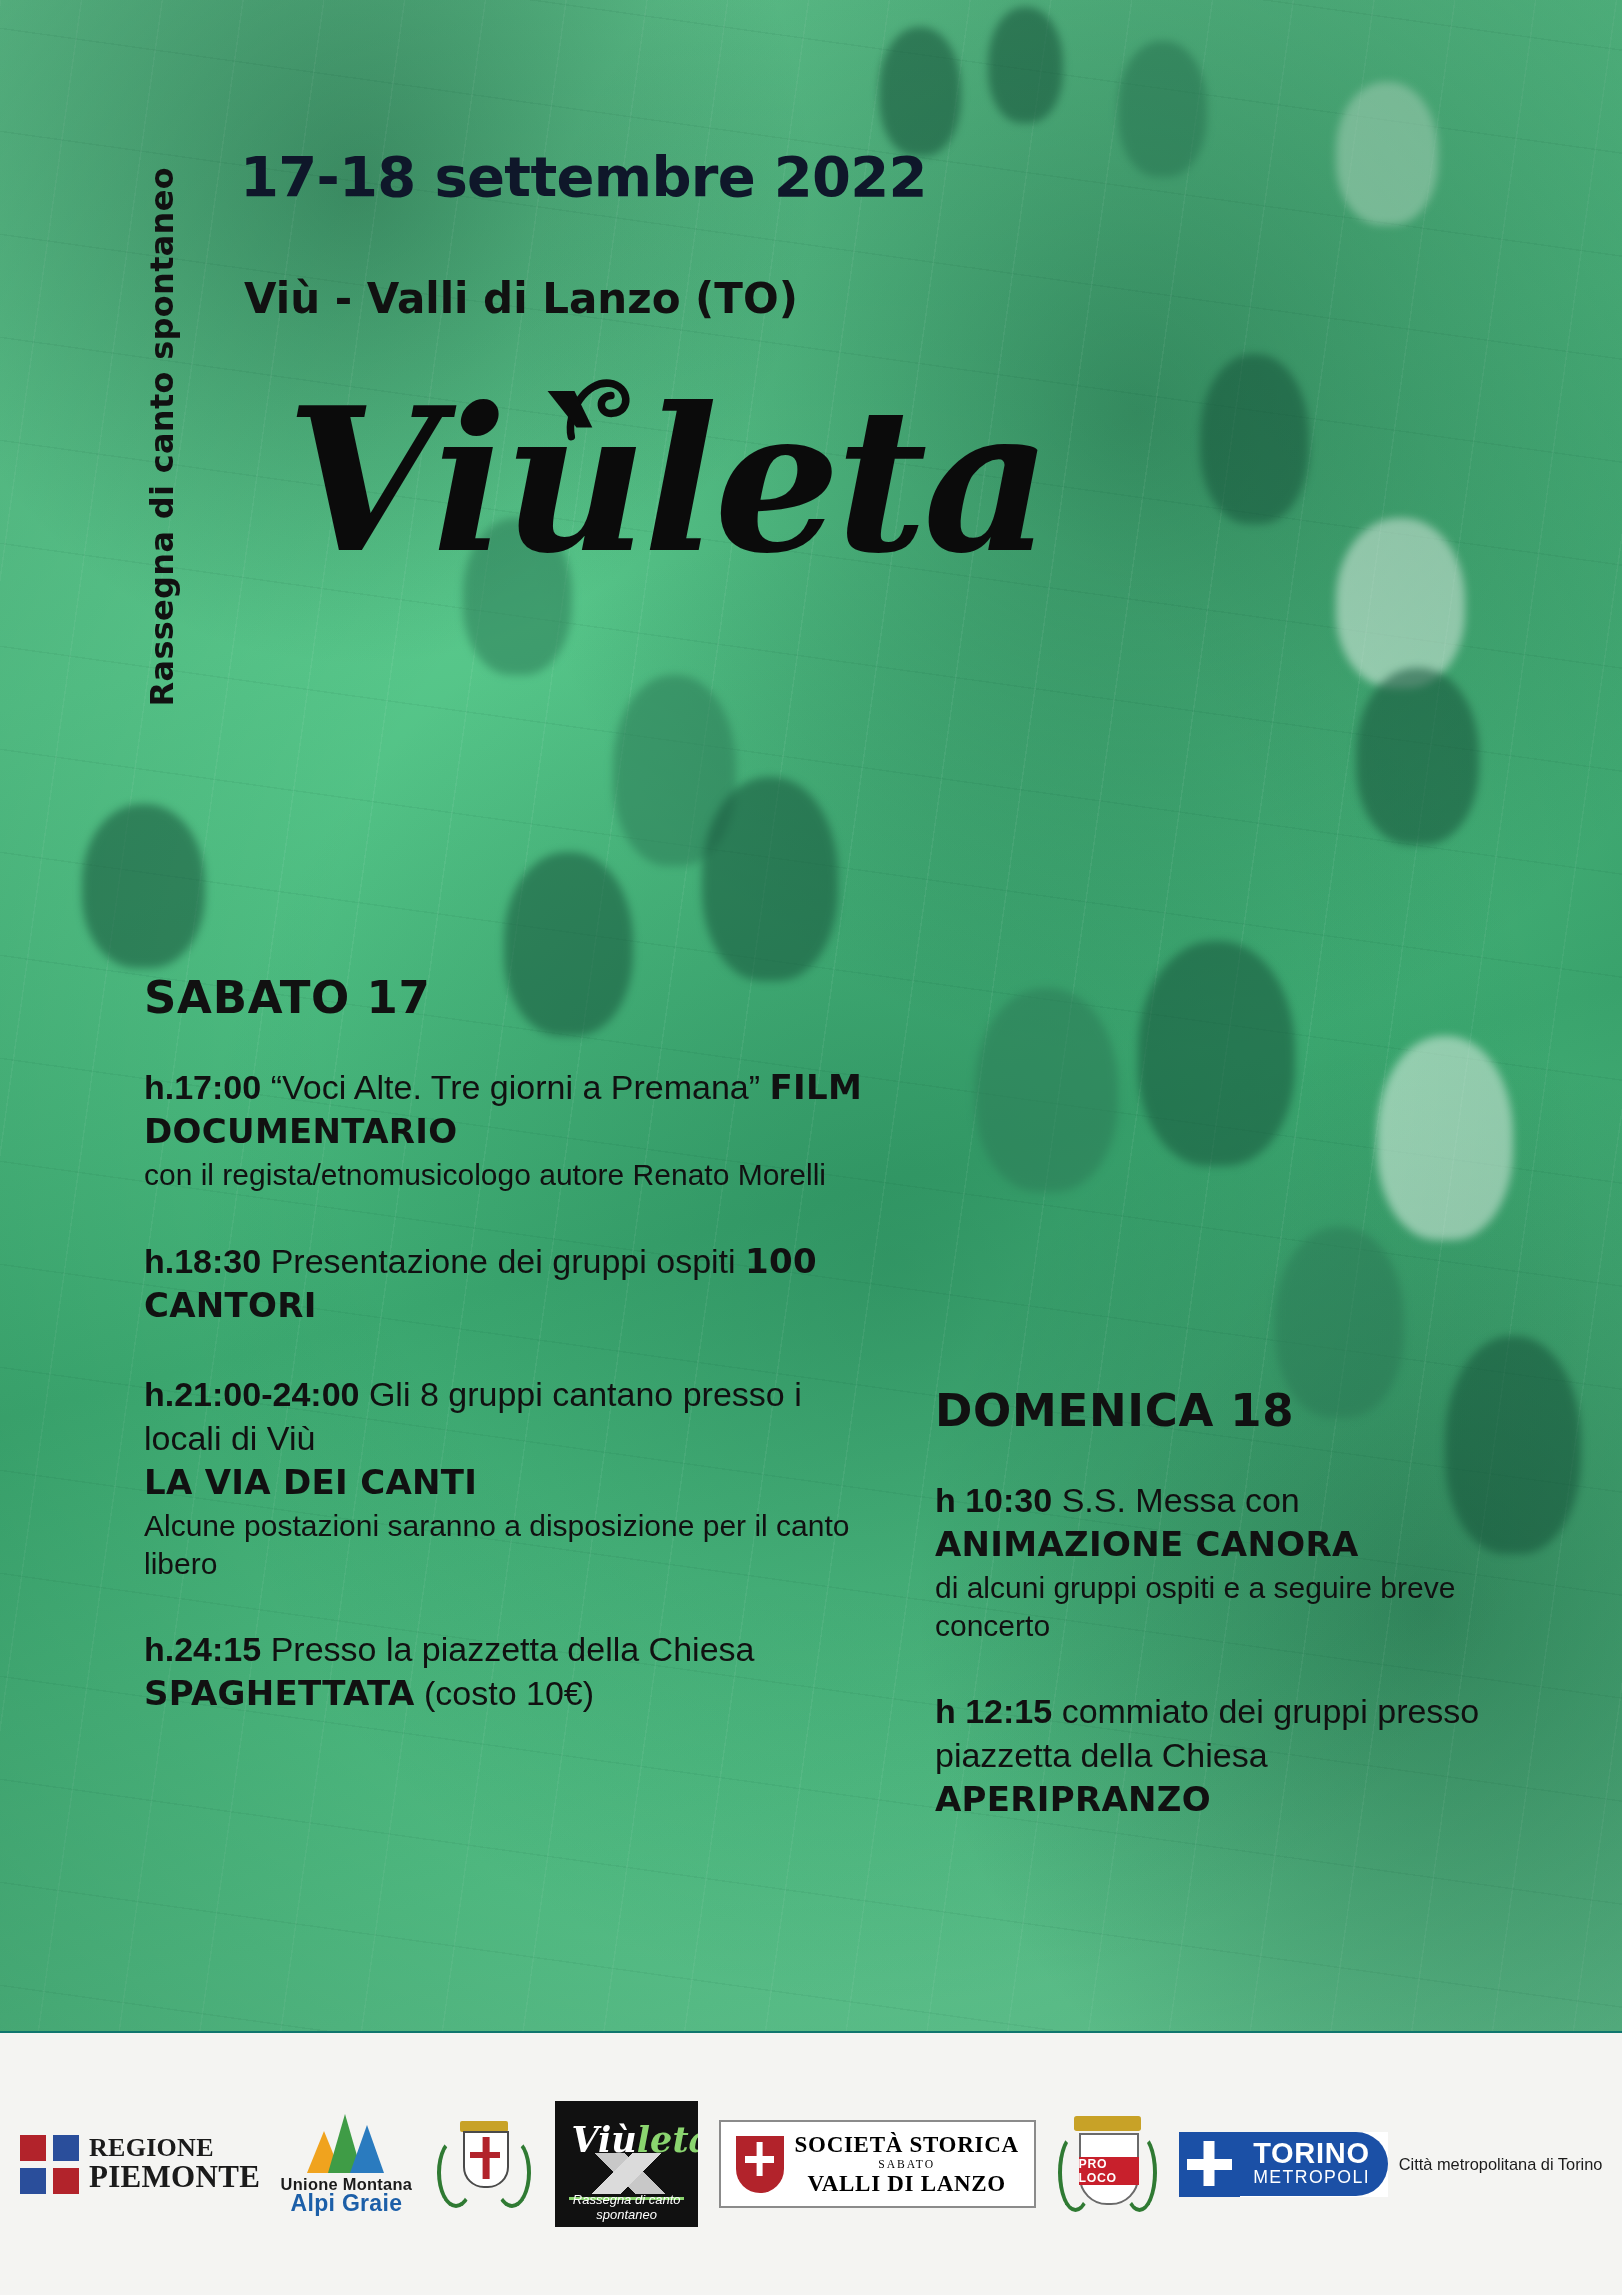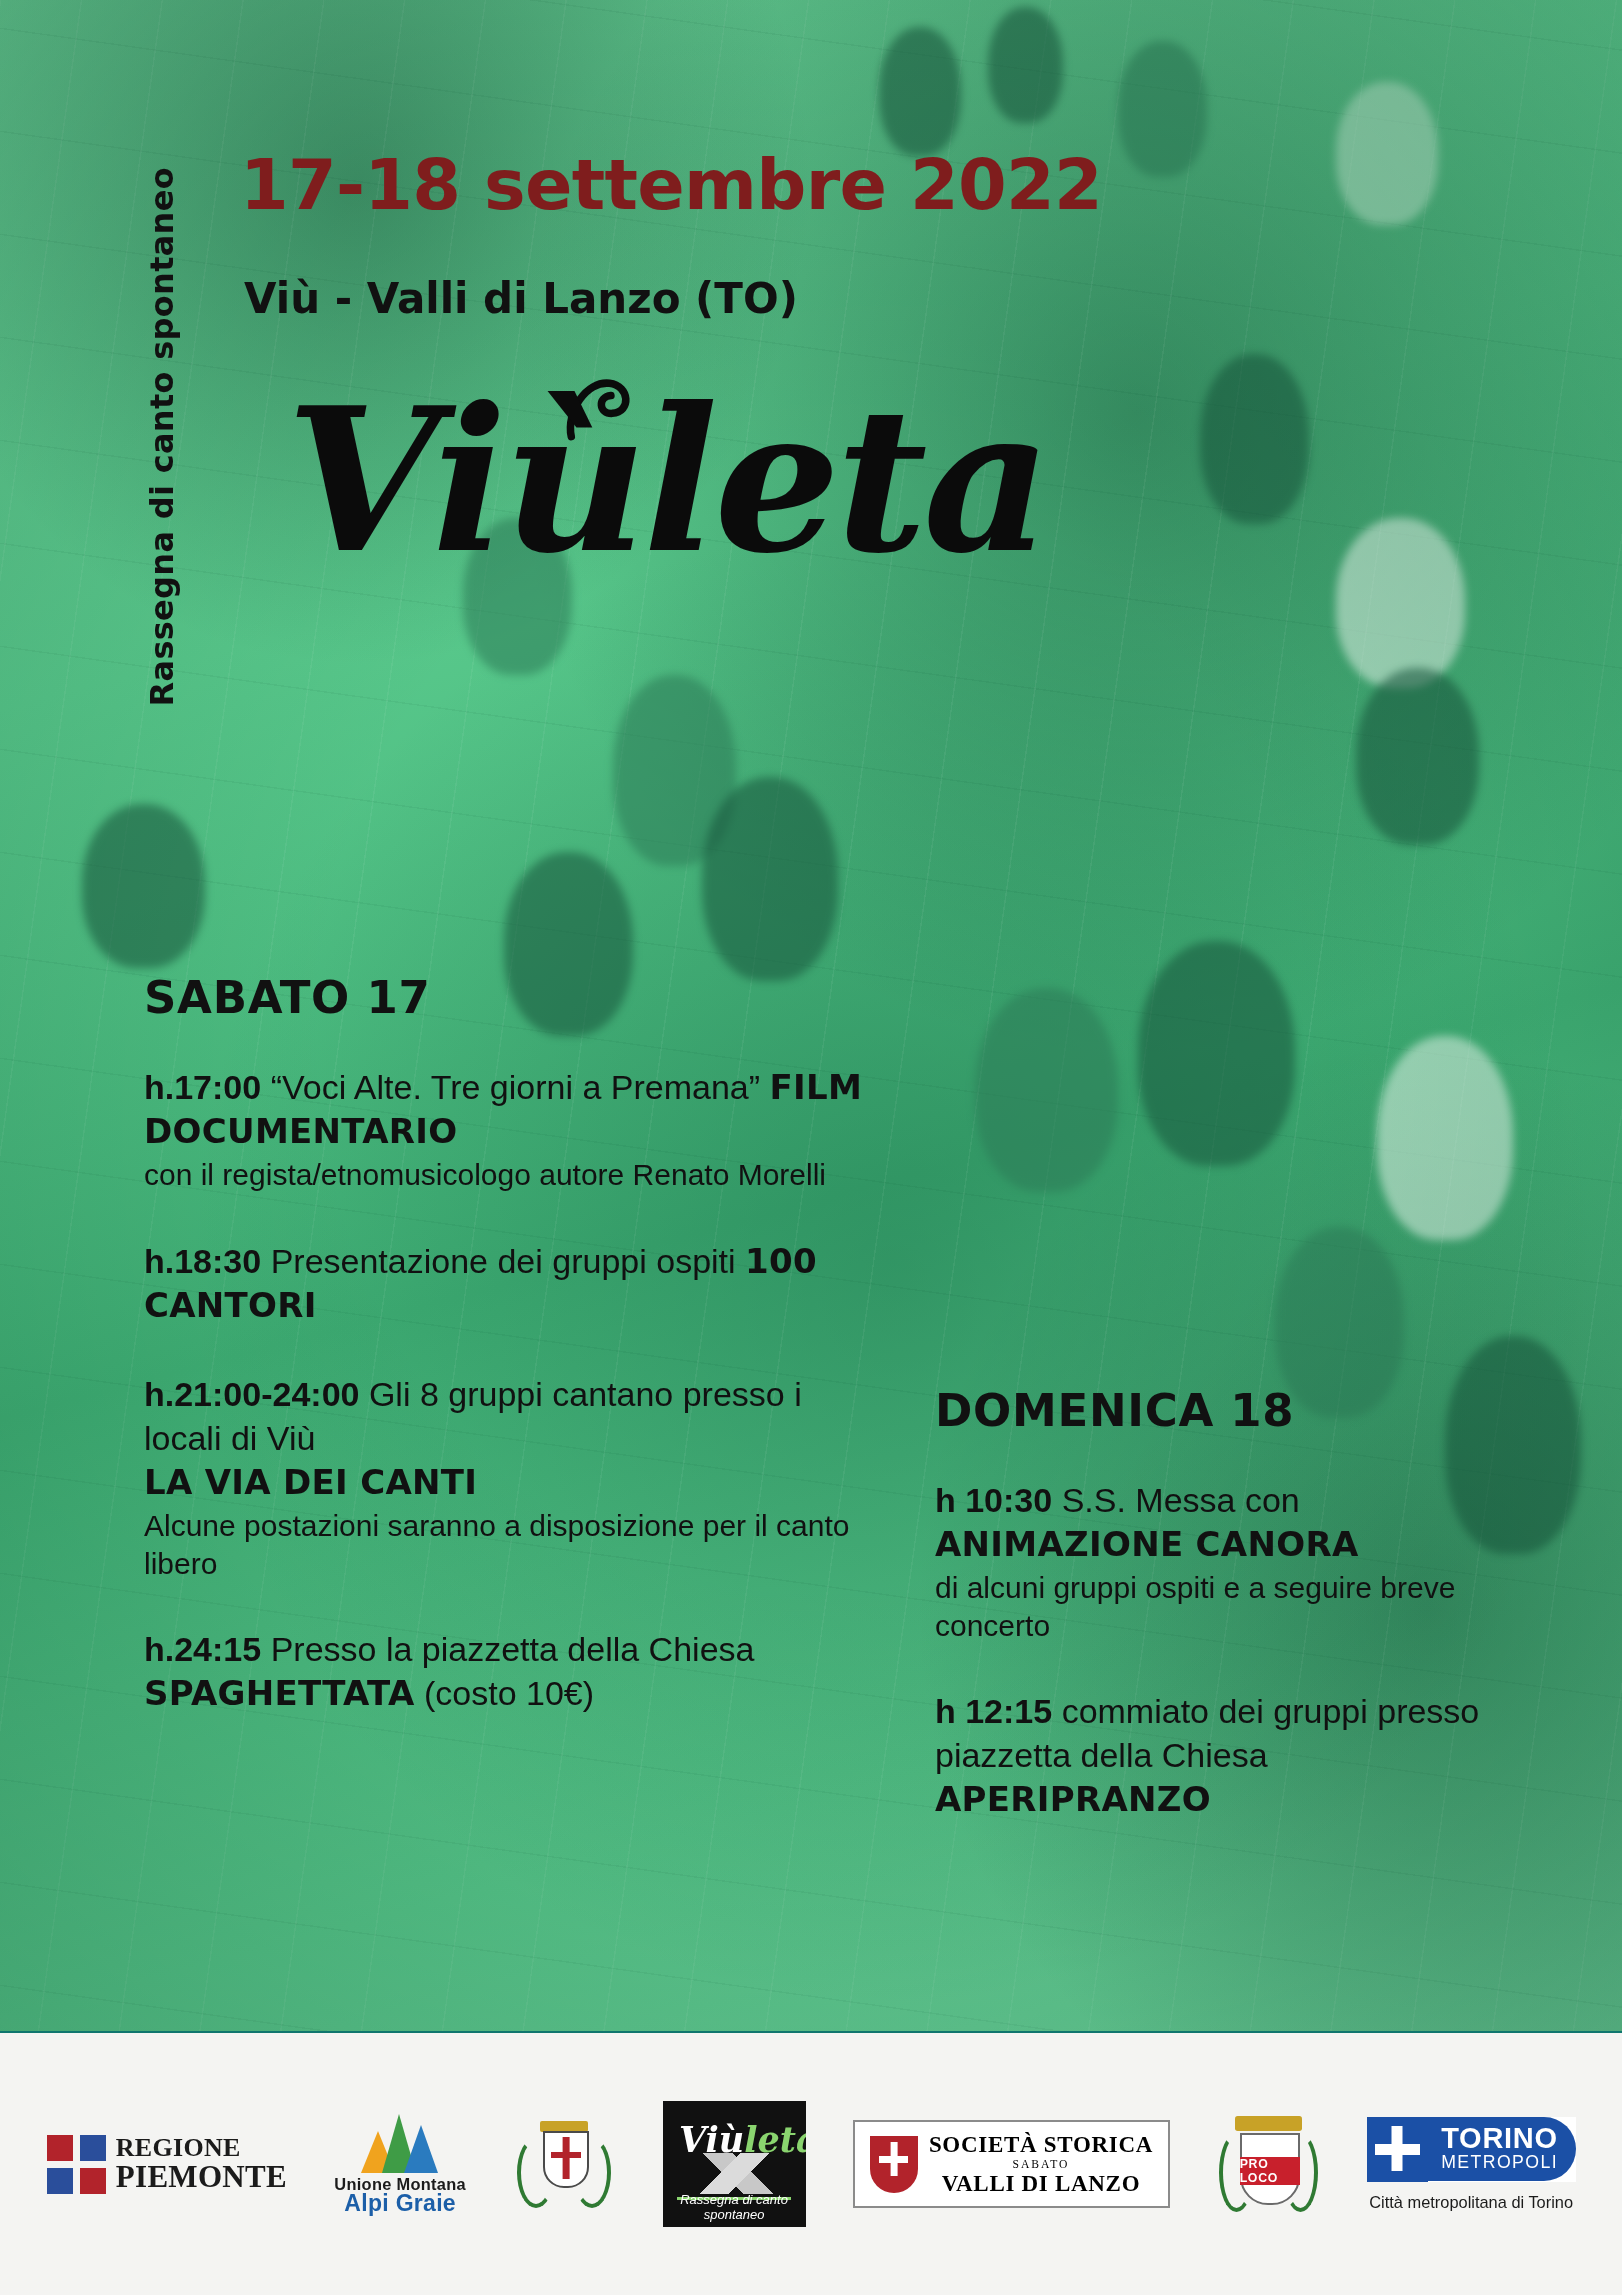--- a/index.html
+++ b/index.html
@@ -66,23 +66,23 @@
     letter-spacing: 0.3px;
     color: #111;
     font-family: "DejaVu Sans", sans-serif;
   }
 
   
   .dateline {
     position: absolute;
     left: 240px;
     top: 144px;
-    font-size: 70px;
-    font-weight: bold;
-    color: #7f1d1d;
+    font-size: 56px;
+    font-weight: bold;
+    color: #0f172a;
     letter-spacing: -0.7px;
     font-family: "DejaVu Sans", sans-serif;
     text-align: right;
   }
   .place {
     position: absolute;
     left: 244px;
     top: 274px;
     font-size: 42px;
     font-weight: bold;
@@ -304,21 +304,21 @@
   }
   .tm .flag::after {
     content: ""; position: absolute; left: 8.2px; top: 27px; width: 45px; height: 11px; background: #fff;
   }
   .tm .pill {
     background: #1b50a6; color: #fff; padding: 6.8px 17.7px 8.2px 13.6px;
     border-radius: 0 33px 33px 0;
   }
   .tm .pill .l1 { font-size: 29px; font-weight: bold; letter-spacing: 0.7px; line-height: 1; }
   .tm .pill .l2 { font-size: 17.7px; letter-spacing: 1.4px; line-height: 1.1; }
-  .tm-wrap { display: flex; flex-direction: column; align-items: center; gap: 11px; }
+  .tm-wrap { display: flex; flex-direction: row; align-items: center; gap: 11px; }
   .tm-cap { font-size: 16.4px; color: #1b1b1b; }
 </style>
 </head>
 <body>
 
 <div class="poster">
 
   <div class="bg"></div>
   <div class="bg-grid"></div>
 

